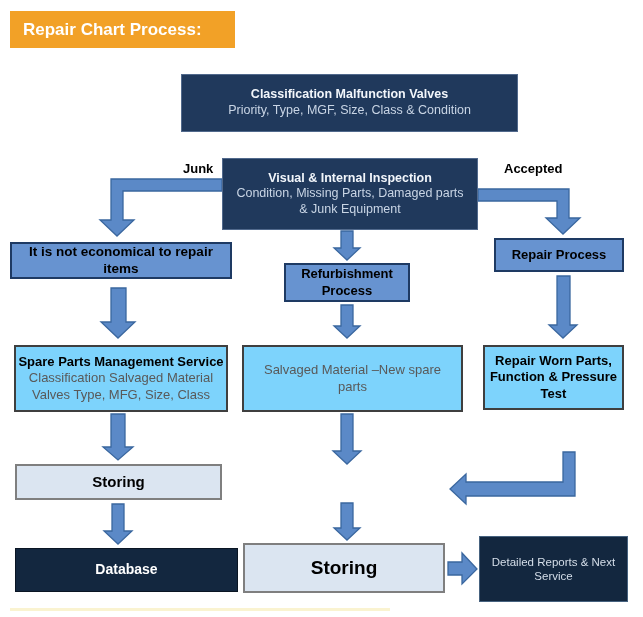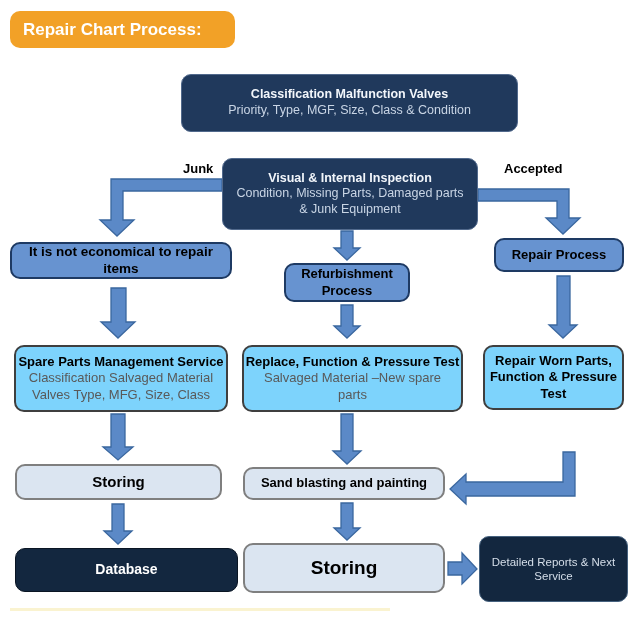--- a/index.html
+++ b/index.html
@@ -2,21 +2,21 @@
 <html><head>
 <meta charset="utf-8">
 <style>
   html,body{margin:0;padding:0;background:#ffffff;}
   .stage{
     position:relative;width:643px;height:617px;background:#ffffff;
     font-family:"Liberation Sans",sans-serif;overflow:hidden;
   }
   .box{
     position:absolute;box-sizing:border-box;display:flex;flex-direction:column;
-    align-items:center;justify-content:center;text-align:center;line-height:1.25;border-radius:10px;
+    align-items:center;justify-content:center;text-align:center;line-height:1.25;
   }
   
   .header{
     left:10px;top:11px;width:225px;height:37px;background:#F2A127;
     color:#ffffff;font-weight:bold;font-size:17px;
     align-items:flex-start;justify-content:center;padding-left:13px;
   }
   
   .navy{background:#20395C;color:#ffffff;border:1px solid #51698C;}
   .navy-dark{background:#13273F;color:#ffffff;border:1px solid #0A1523;}
@@ -103,35 +103,31 @@
   <div class="box corn repair-proc">
     <span>Repair Process</span>
   </div>
 
   <div class="box lite spare">
     <div class="t">Spare Parts Management Service</div>
     <div class="s">Classification Salvaged Material</div>
     <div class="s">Valves Type, MFG, Size, Class</div>
   </div>
   <div class="box lite replace">
-    <div class="t">Replace, Function &amp; Pressure Test</div>
     <div class="s">Salvaged Material –New spare</div>
     <div class="s">parts</div>
   </div>
   <div class="box lite worn">
     <div class="t">Repair Worn Parts,</div>
     <div class="t">Function &amp; Pressure</div>
     <div class="t">Test</div>
   </div>
 
   <div class="box pale storing-left">
     <span>Storing</span>
-  </div>
-  <div class="box pale sand">
-    <span>Sand blasting and painting</span>
   </div>
 
   <div class="box navy-dark database">
     <span>Database</span>
   </div>
   <div class="box pale storing-bottom">
     <span>Storing</span>
   </div>
   <div class="box navy-dark reporting">
     <div class="s">Detailed Reports &amp; Next</div>

